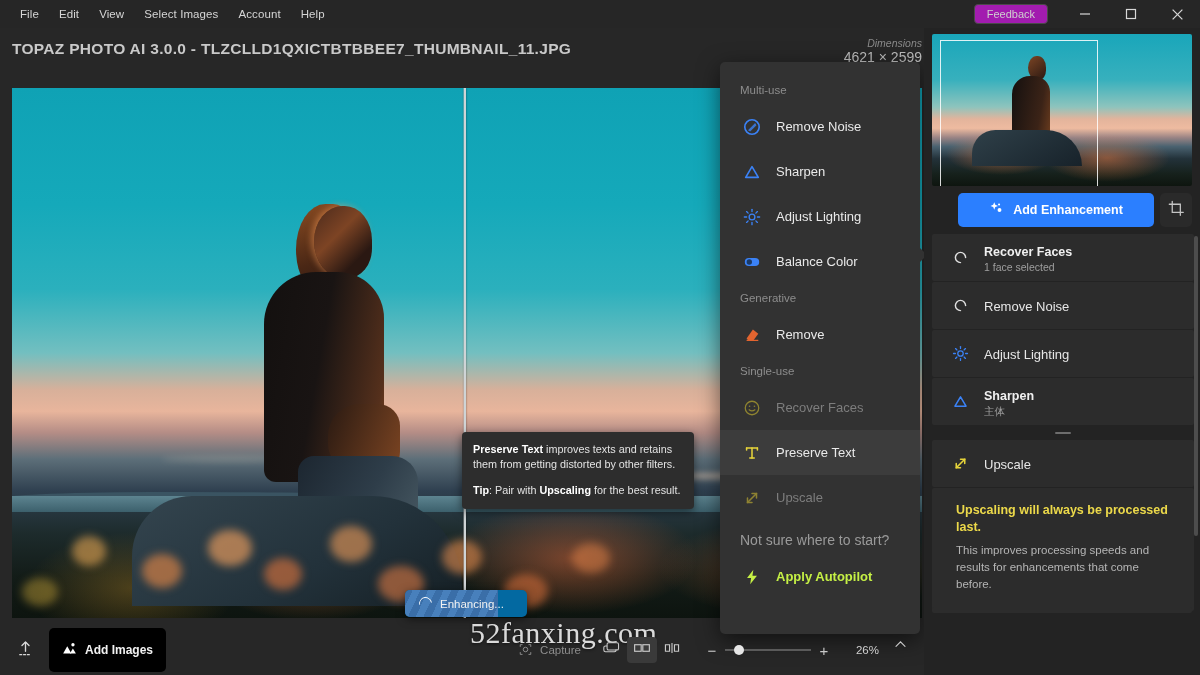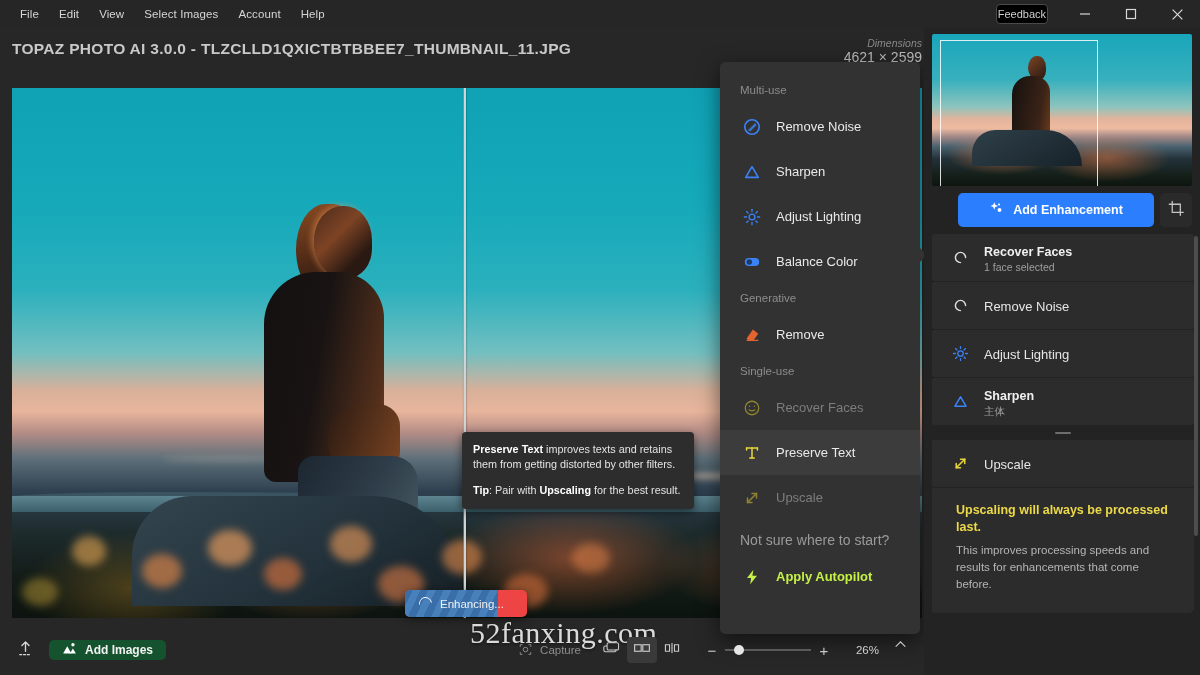--- a/index.html
+++ b/index.html
@@ -19,21 +19,21 @@
     background: #262626; display: flex; align-items: center;
   }
   .menubar { display: flex; align-items: center; padding-left: 10px; gap: 0px; }
   .menu-item {
     font-size: 11.5px; color: #d5d5d5; padding: 4px 10px; border-radius: 3px;
     white-space: nowrap; letter-spacing: .1px;
   }
   .tb-right { margin-left: auto; display: flex; align-items: center; height: 28px; }
   .feedback-btn {
     font-size: 11px; color: #cfcfcf; border: 1px solid #4a4a4a; border-radius: 4px;
-    padding: 3px 1px; margin-right: 14px; background: #000000;
+    padding: 3px 12px; margin-right: 14px; background: #a21caf;
   }
   .win-btn {
     width: 46px; height: 28px; display: flex; align-items: center; justify-content: center;
     color: #d8d8d8;
   }
 
   
   .apptitle {
     position: absolute; left: 12px; top: 40px;
     font-size: 15.5px; font-weight: bold; color: #c9c9c9; letter-spacing: .3px;
@@ -135,21 +135,21 @@
     background: #2d2d2d; border-radius: 4px; padding: 10px 11px 11px 11px;
     font-size: 10.8px; line-height: 15px; color: #e3e3e3;
     box-shadow: 0 3px 10px rgba(0,0,0,.55);
   }
   .tooltip b { color: #ffffff; font-weight: bold; }
   .tooltip .tip-gap { height: 11px; }
 
   
   .enhancing {
     position: absolute; left: 405px; top: 590px; width: 122px; height: 27px;
-    border-radius: 5px; background: #ef4444; overflow: hidden;
+    border-radius: 5px; background: #0369a1; overflow: hidden;
     display: flex; align-items: center; gap: 8px; padding-left: 14px;
     font-size: 11.5px; color: #f0f0f0;
     box-shadow: 0 2px 8px rgba(0,0,0,.5);
   }
   .enh-fill {
     position:absolute; left:0; top:0; bottom:0; width: 76%;
     background: repeating-linear-gradient(115deg,#3a6ea8 0 7px,#4880bc 7px 14px);
   }
   .enh-inner { position: relative; display: flex; align-items: center; gap: 8px; }
   .spinner {
@@ -275,21 +275,21 @@
   .save-sep { width: 1px; height: 30px; background: #434343; }
   .save-opt { width: 46px; display: flex; align-items: center; justify-content: center; color: #d6d6d6; }
 
   
   .bottombar {
     position: absolute; left: 0; bottom: 0; width: 924px; height: 50px;
     display: flex; align-items: center;
   }
   .upload-icon { margin-left: 16px; color: #d9d9d9; display:flex; align-items:center; }
   .add-images {
-    margin-left: 14px; height: 20px; background: #14532d; border-radius: 5px;
+    margin-left: 14px; height: 44px; background: #000000; border-radius: 5px;
     display: flex; align-items: center; gap: 8px; padding: 0 13px;
     font-size: 12px; font-weight: bold; color: #f2f2f2;
   }
   .bb-right { margin-left: auto; display: flex; gap: 0px; padding-right: 16px; }
   .capture {
     display:flex; align-items:center; gap: 7px; font-size: 11.5px; color: #8d8d8d; margin-right: 16px;
   }
   .viewmode { width: 30px; height: 26px; display:flex; align-items:center; justify-content:center; color:#c9c9c9; border-radius:4px; }
   .viewmode.active { background: #3a3a3a; }
   .zoomctl { display: flex; align-items: center; gap: 0; margin-left: 14px; }

